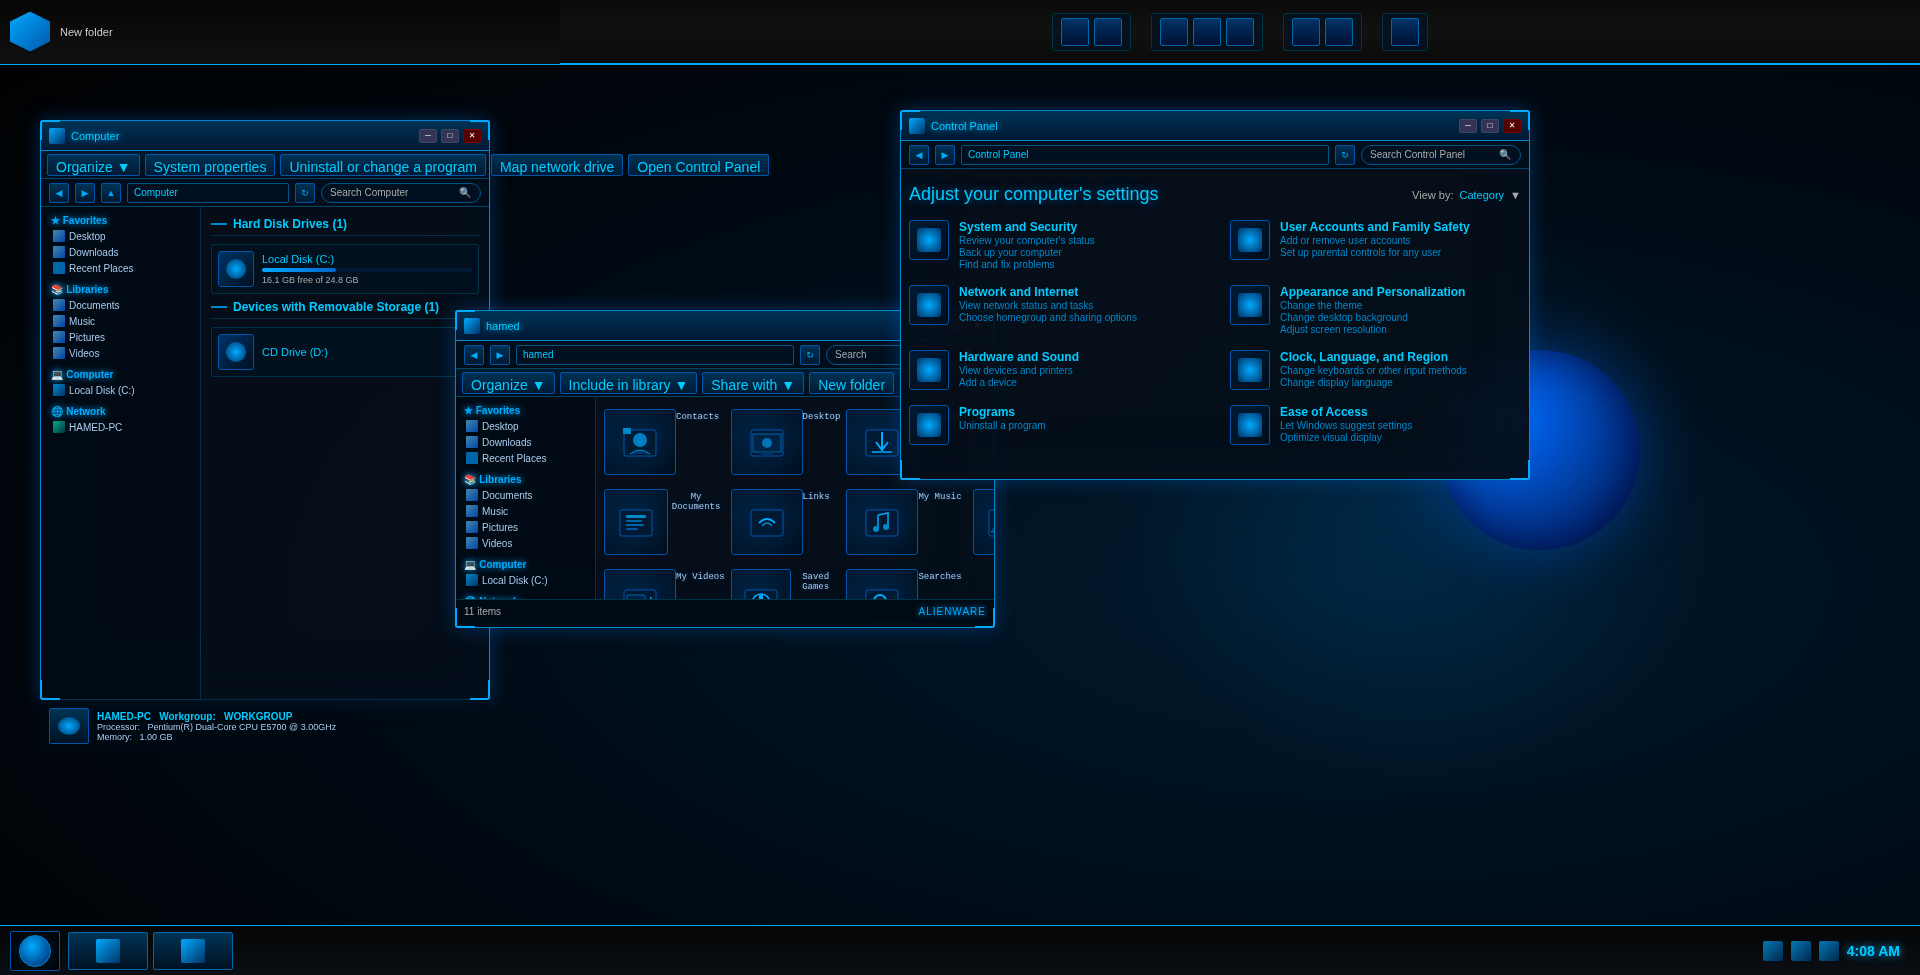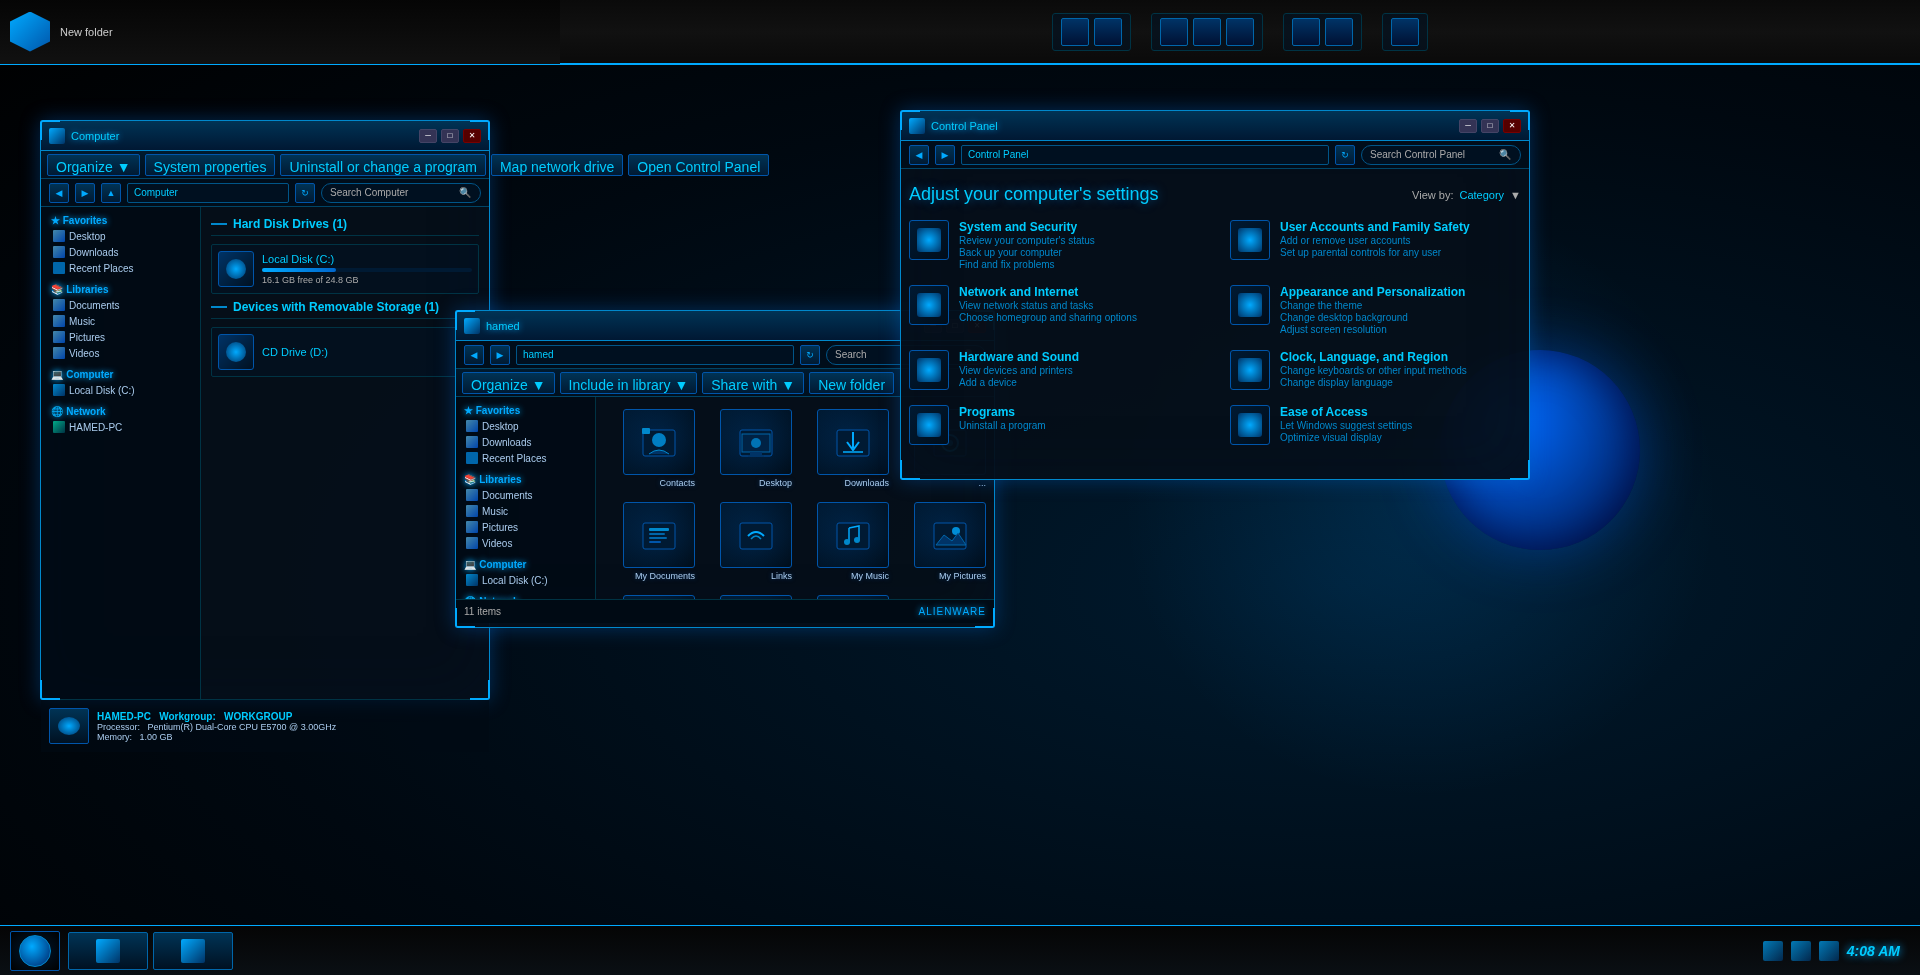--- a/index.html
+++ b/index.html
@@ -156,21 +156,20 @@
       color: #00ccff;
       font-size: 14px;
       font-weight: bold;
       text-shadow: 0 0 8px #00aaff;
       padding-right: 10px;
     }
     .taskbar-tray {
       display: flex;
       align-items: center;
       gap: 8px;
-      font-style: italic;
     }
     .tray-icon {
       width: 20px;
       height: 20px;
       background: linear-gradient(135deg, #00aaff, #003366);
       border-radius: 2px;
       opacity: 0.7;
     }
 
     
@@ -469,25 +468,26 @@
       flex: 1;
       display: grid;
       grid-template-columns: repeat(4, 1fr);
       gap: 2px;
       padding: 6px;
       overflow-y: auto;
       align-content: start;
     }
     .folder-item {
       display: flex;
-      flex-direction: column;
-      align-items: flex-end;
+      flex-direction: row;
+      align-items: flex-start;
       padding: 6px 2px;
       cursor: pointer;
       border-radius: 2px;
+      font-family: Liberation Mono, monospace;
     }
     .folder-thumb {
       width: 72px;
       height: 66px;
       background: linear-gradient(135deg, #001a33, #000d1a);
       border: 1px solid #0055aa;
       border-radius: 3px;
       display: flex;
       align-items: center;
       justify-content: center;

